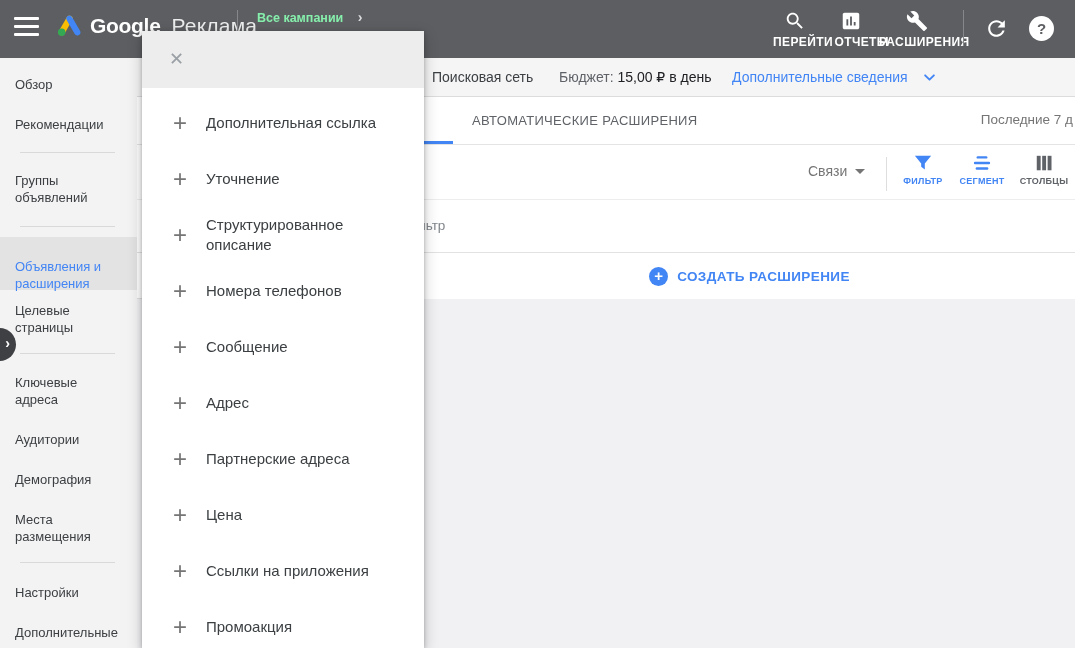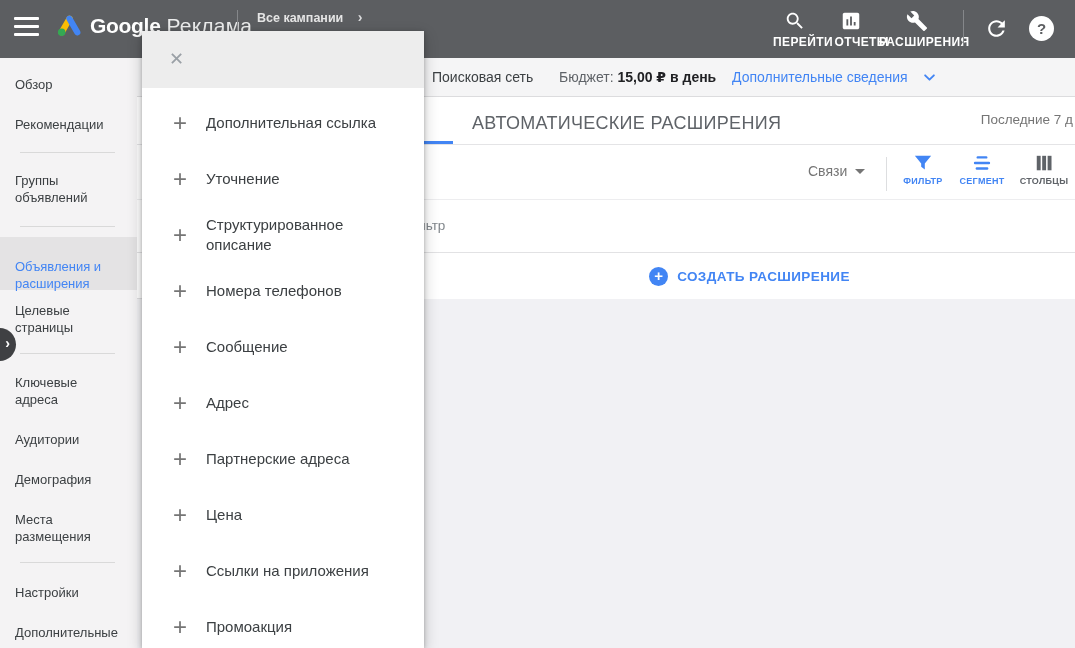--- a/index.html
+++ b/index.html
@@ -7,24 +7,24 @@
   body { font-family:"Liberation Sans","DejaVu Sans",sans-serif; overflow:hidden; background:#fff; }
   #app { position:relative; width:1075px; height:648px; overflow:hidden; background:#fff; }
 
   
   .topbar { position:absolute; left:0; top:0; width:1075px; height:58px; background:#5c5e61; z-index:10; }
   .hamburger { position:absolute; left:14px; top:17px; width:25px; height:19px; cursor:pointer; }
   .hamburger span { display:block; height:3px; background:#fff; border-radius:1px; margin-bottom:5px; }
   .logo-mark { position:absolute; left:56px; top:13px; }
   .brand { position:absolute; left:90px; top:14px; font-size:21px; color:#fff; letter-spacing:.2px; white-space:nowrap; }
   .brand .g { font-weight:700; letter-spacing:-.3px; }
-  .brand .p { font-weight:400; color:#eceded; }
+  .brand .p { font-weight:400; color:#eceded; margin-left:5px; }
   .tb-sep { position:absolute; top:10px; width:1px; height:36px; background:#85878a; }
   .crumbs { position:absolute; left:249px; top:8px; color:#fff; }
-  .crumb-root { font-size:12.5px; color:#e5e5e5; font-weight:700; white-space:nowrap;padding-left:8px; }
+  .crumb-root { font-size:12.5px; color:#86efac; font-weight:700; white-space:nowrap;padding-left:8px; }
   .crumb-chev { font-size:14px; color:#d9dadb; margin-left:10px; font-weight:700; }
   .crumb-cur { font-size:14px; font-weight:700; color:#fff; margin-top:3px; white-space:nowrap; }
   .tb-action { position:absolute; top:10px; width:76px; text-align:center; cursor:pointer; }
   .tb-action svg { display:block; margin:0 auto; }
   .tb-action .lbl { font-size:12px; font-weight:700; color:#fff; letter-spacing:.4px; margin-top:3px; white-space:nowrap;text-align:right; }
   .tb-round { position:absolute; top:16px; cursor:pointer; }
   .help-circle { width:25px; height:25px; border-radius:50%; background:#fff; color:#5c5e61; font-size:15px; font-weight:700; text-align:center; line-height:25px; }
 
   
   .sidebar { position:absolute; left:0; top:58px; width:137px; height:590px; background:#f4f3f4; z-index:3; }
@@ -33,27 +33,27 @@
   .side-selected-bg { position:absolute; left:0; top:179px; width:137px; height:53px; background:#e4e3e4; }
   .side-item.sel { color:#4285f4; }
   .collapse-handle { position:absolute; left:-17px; top:270px; width:33px; height:33px; border-radius:50%; background:#3f4043; z-index:5; cursor:pointer; }
   .collapse-handle .ch { position:absolute; right:6px; top:7px; color:#fff; font-size:14px; font-weight:700; }
 
   
   .content { position:absolute; left:137px; top:58px; width:938px; height:590px; background:#fff; z-index:1; }
   .subheader { position:absolute; left:0; top:0; width:938px; height:39px; background:#f5f5f6; border-bottom:1px solid #dcdcde; }
   .sh-text { position:absolute; top:11px; font-size:14px; color:#3c4043; white-space:nowrap; }
   .sh-label { color:#5f6368; }
-  .sh-value { color:#202124; font-weight:700; }
+  .sh-value { color:#202124; font-weight:400; }
   .sh-link { position:absolute; top:11px; font-size:14px; color:#4285f4; cursor:pointer; white-space:nowrap; }
   .sh-link svg { vertical-align:-3px; margin-left:14px; }
 
   .tabrow { position:absolute; left:0; top:39px; width:938px; height:48px; background:#fff; border-bottom:1px solid #e4e4e6; }
   .tab-underline { position:absolute; left:287px; bottom:0; width:29px; height:3px; background:#4285f4; }
-  .tab-label { position:absolute; left:335px; top:16px; font-size:18px; font-weight:500; letter-spacing:.3px; color:#5f6368; cursor:pointer; white-space:nowrap; }
+  .tab-label { position:absolute; left:335px; top:16px; font-size:13px; font-weight:500; letter-spacing:.3px; color:#5f6368; cursor:pointer; white-space:nowrap; }
   .daterange { position:absolute; right:2px; top:15px; font-size:13.5px; color:#757575; cursor:pointer; white-space:nowrap; }
 
   .toolbar { position:absolute; left:0; top:87px; width:938px; height:55px; background:#fff; border-bottom:1px solid #ededef; }
   .relations { position:absolute; left:671px; top:18px; font-size:14px; color:#757575; cursor:pointer; white-space:nowrap; }
   .relations .tri { display:inline-block; width:0; height:0; border-left:5px solid transparent; border-right:5px solid transparent; border-top:5px solid #757575; margin-left:8px; vertical-align:2px; }
   .tool-sep { position:absolute; left:749px; top:12px; width:1px; height:34px; background:#dddee0; }
   .tool-btn { position:absolute; top:9px; width:58px; text-align:center; cursor:pointer; }
   .tool-btn svg { display:block; margin:0 auto; }
   .tool-btn .lbl { font-size:9px; font-weight:700; letter-spacing:.3px; margin-top:3px; white-space:nowrap; }
   .tool-btn.blue .lbl { color:#4285f4; }

